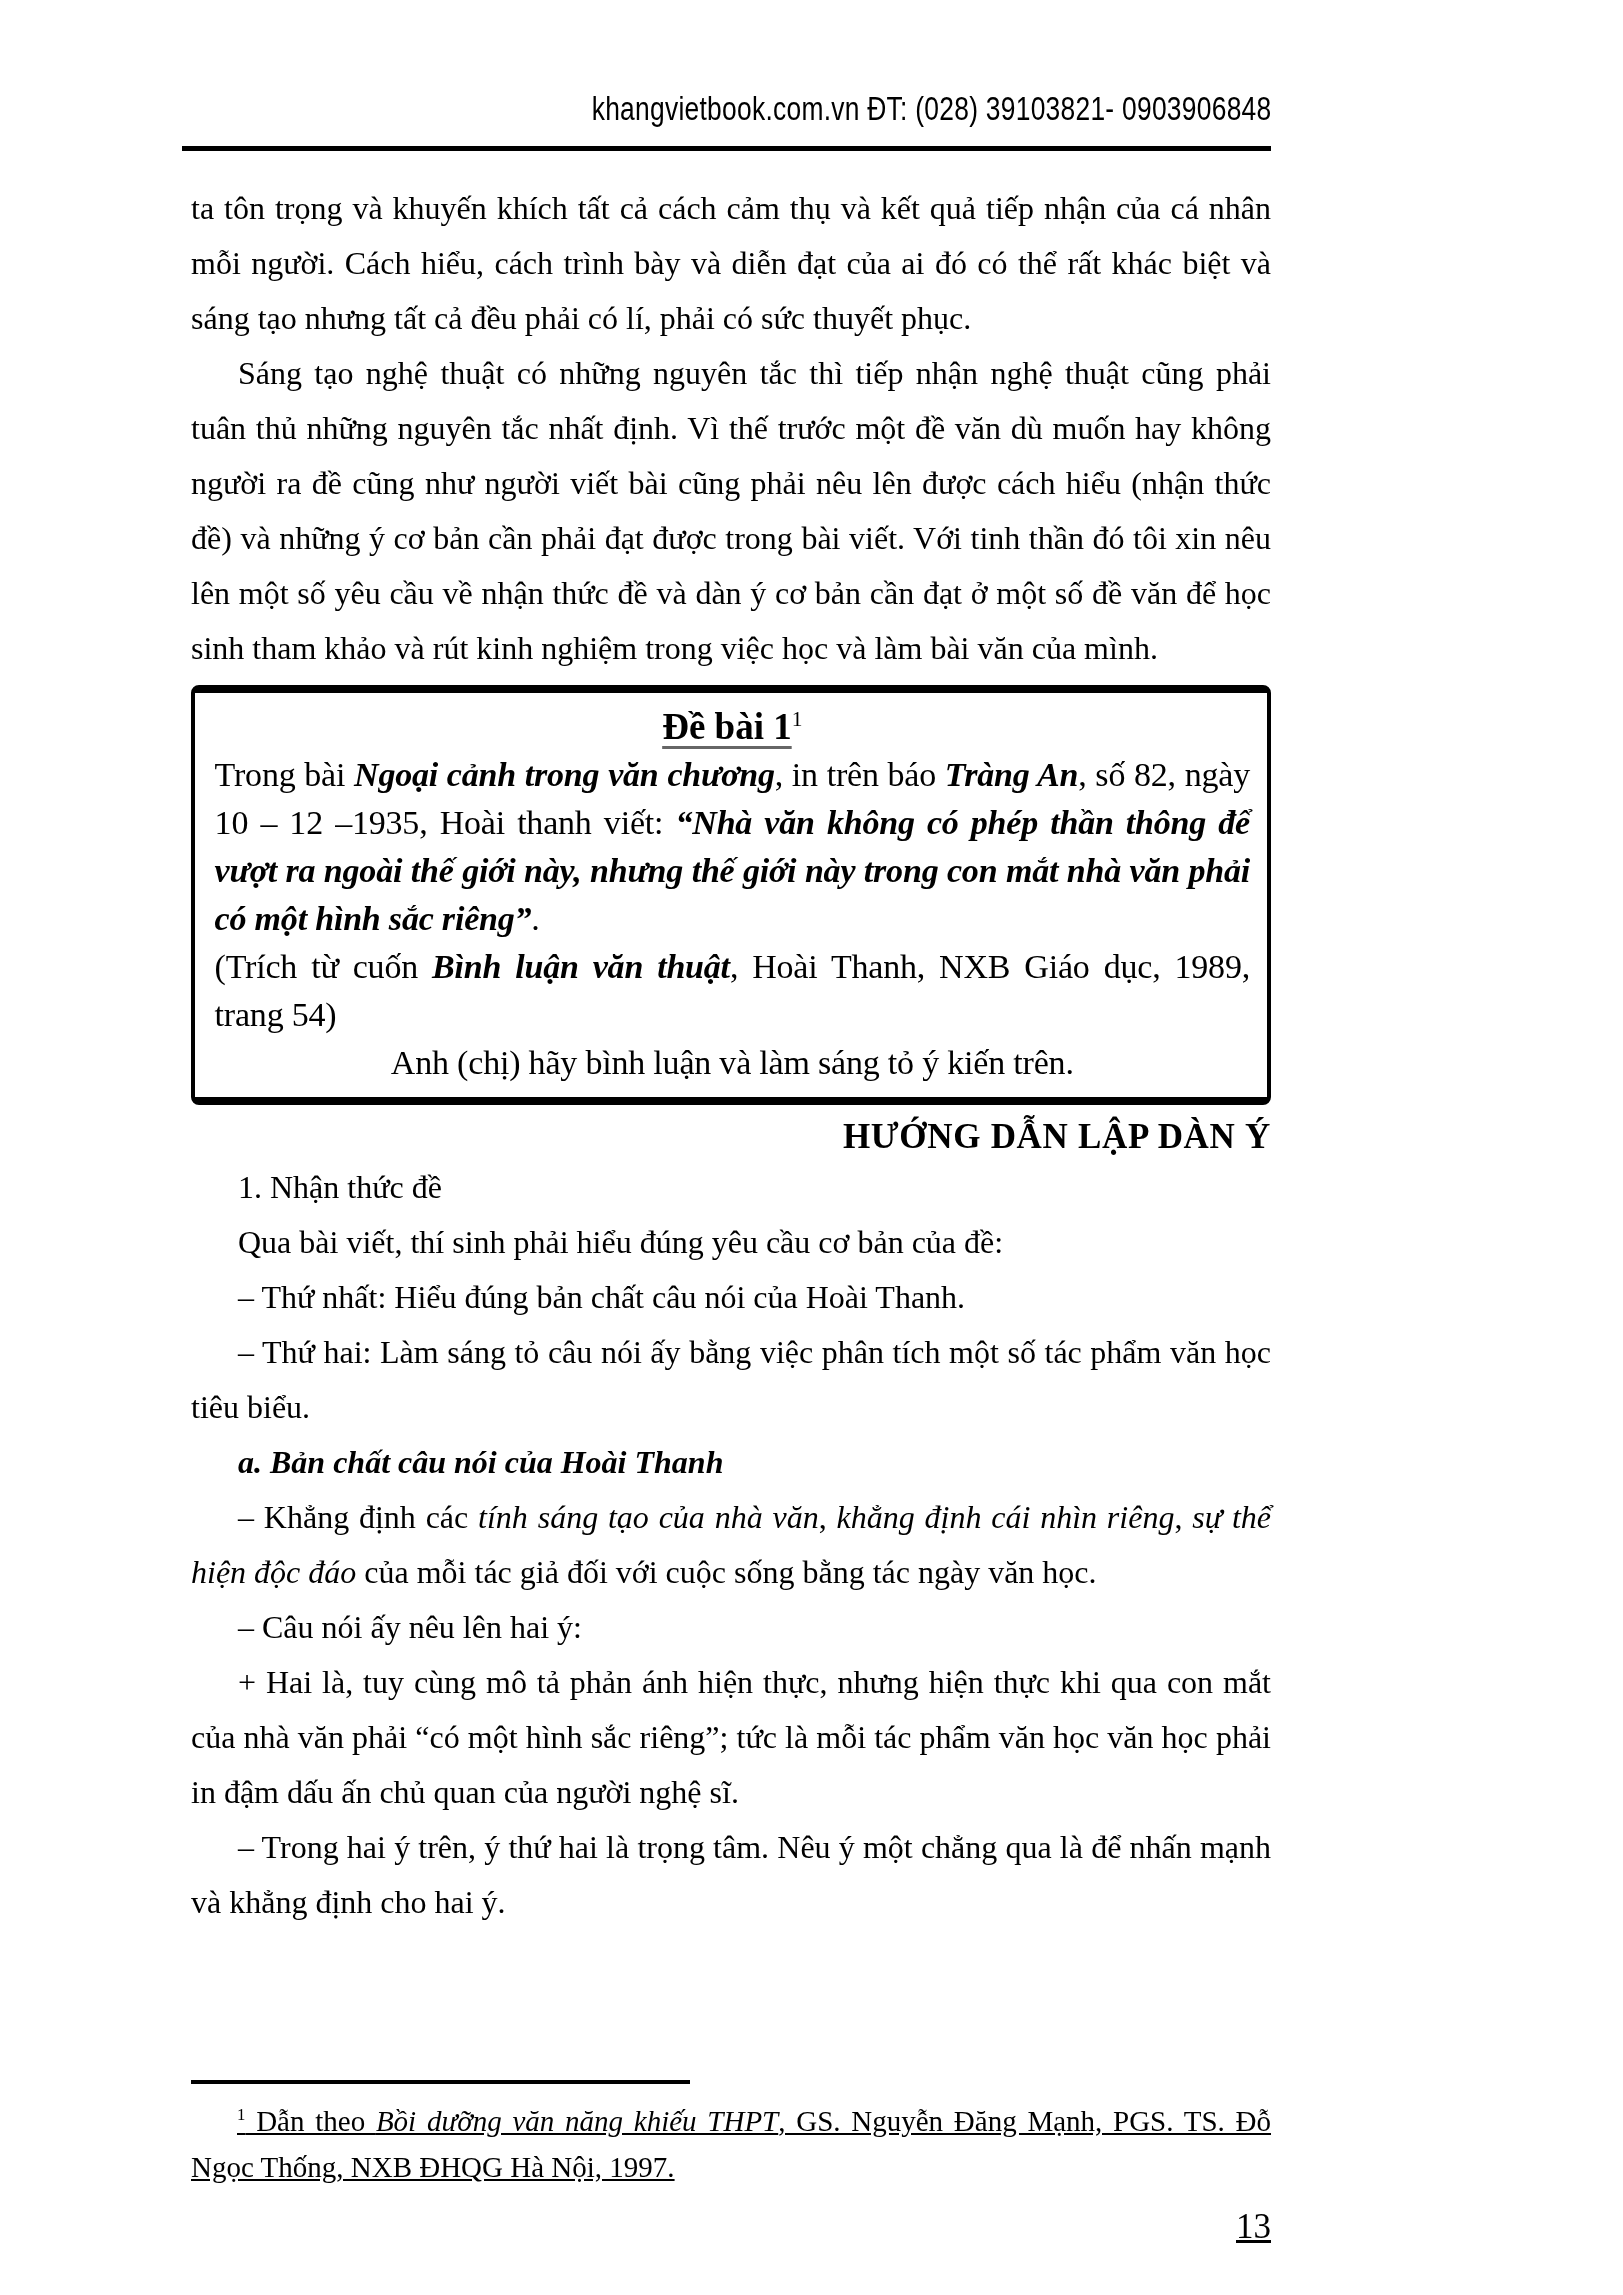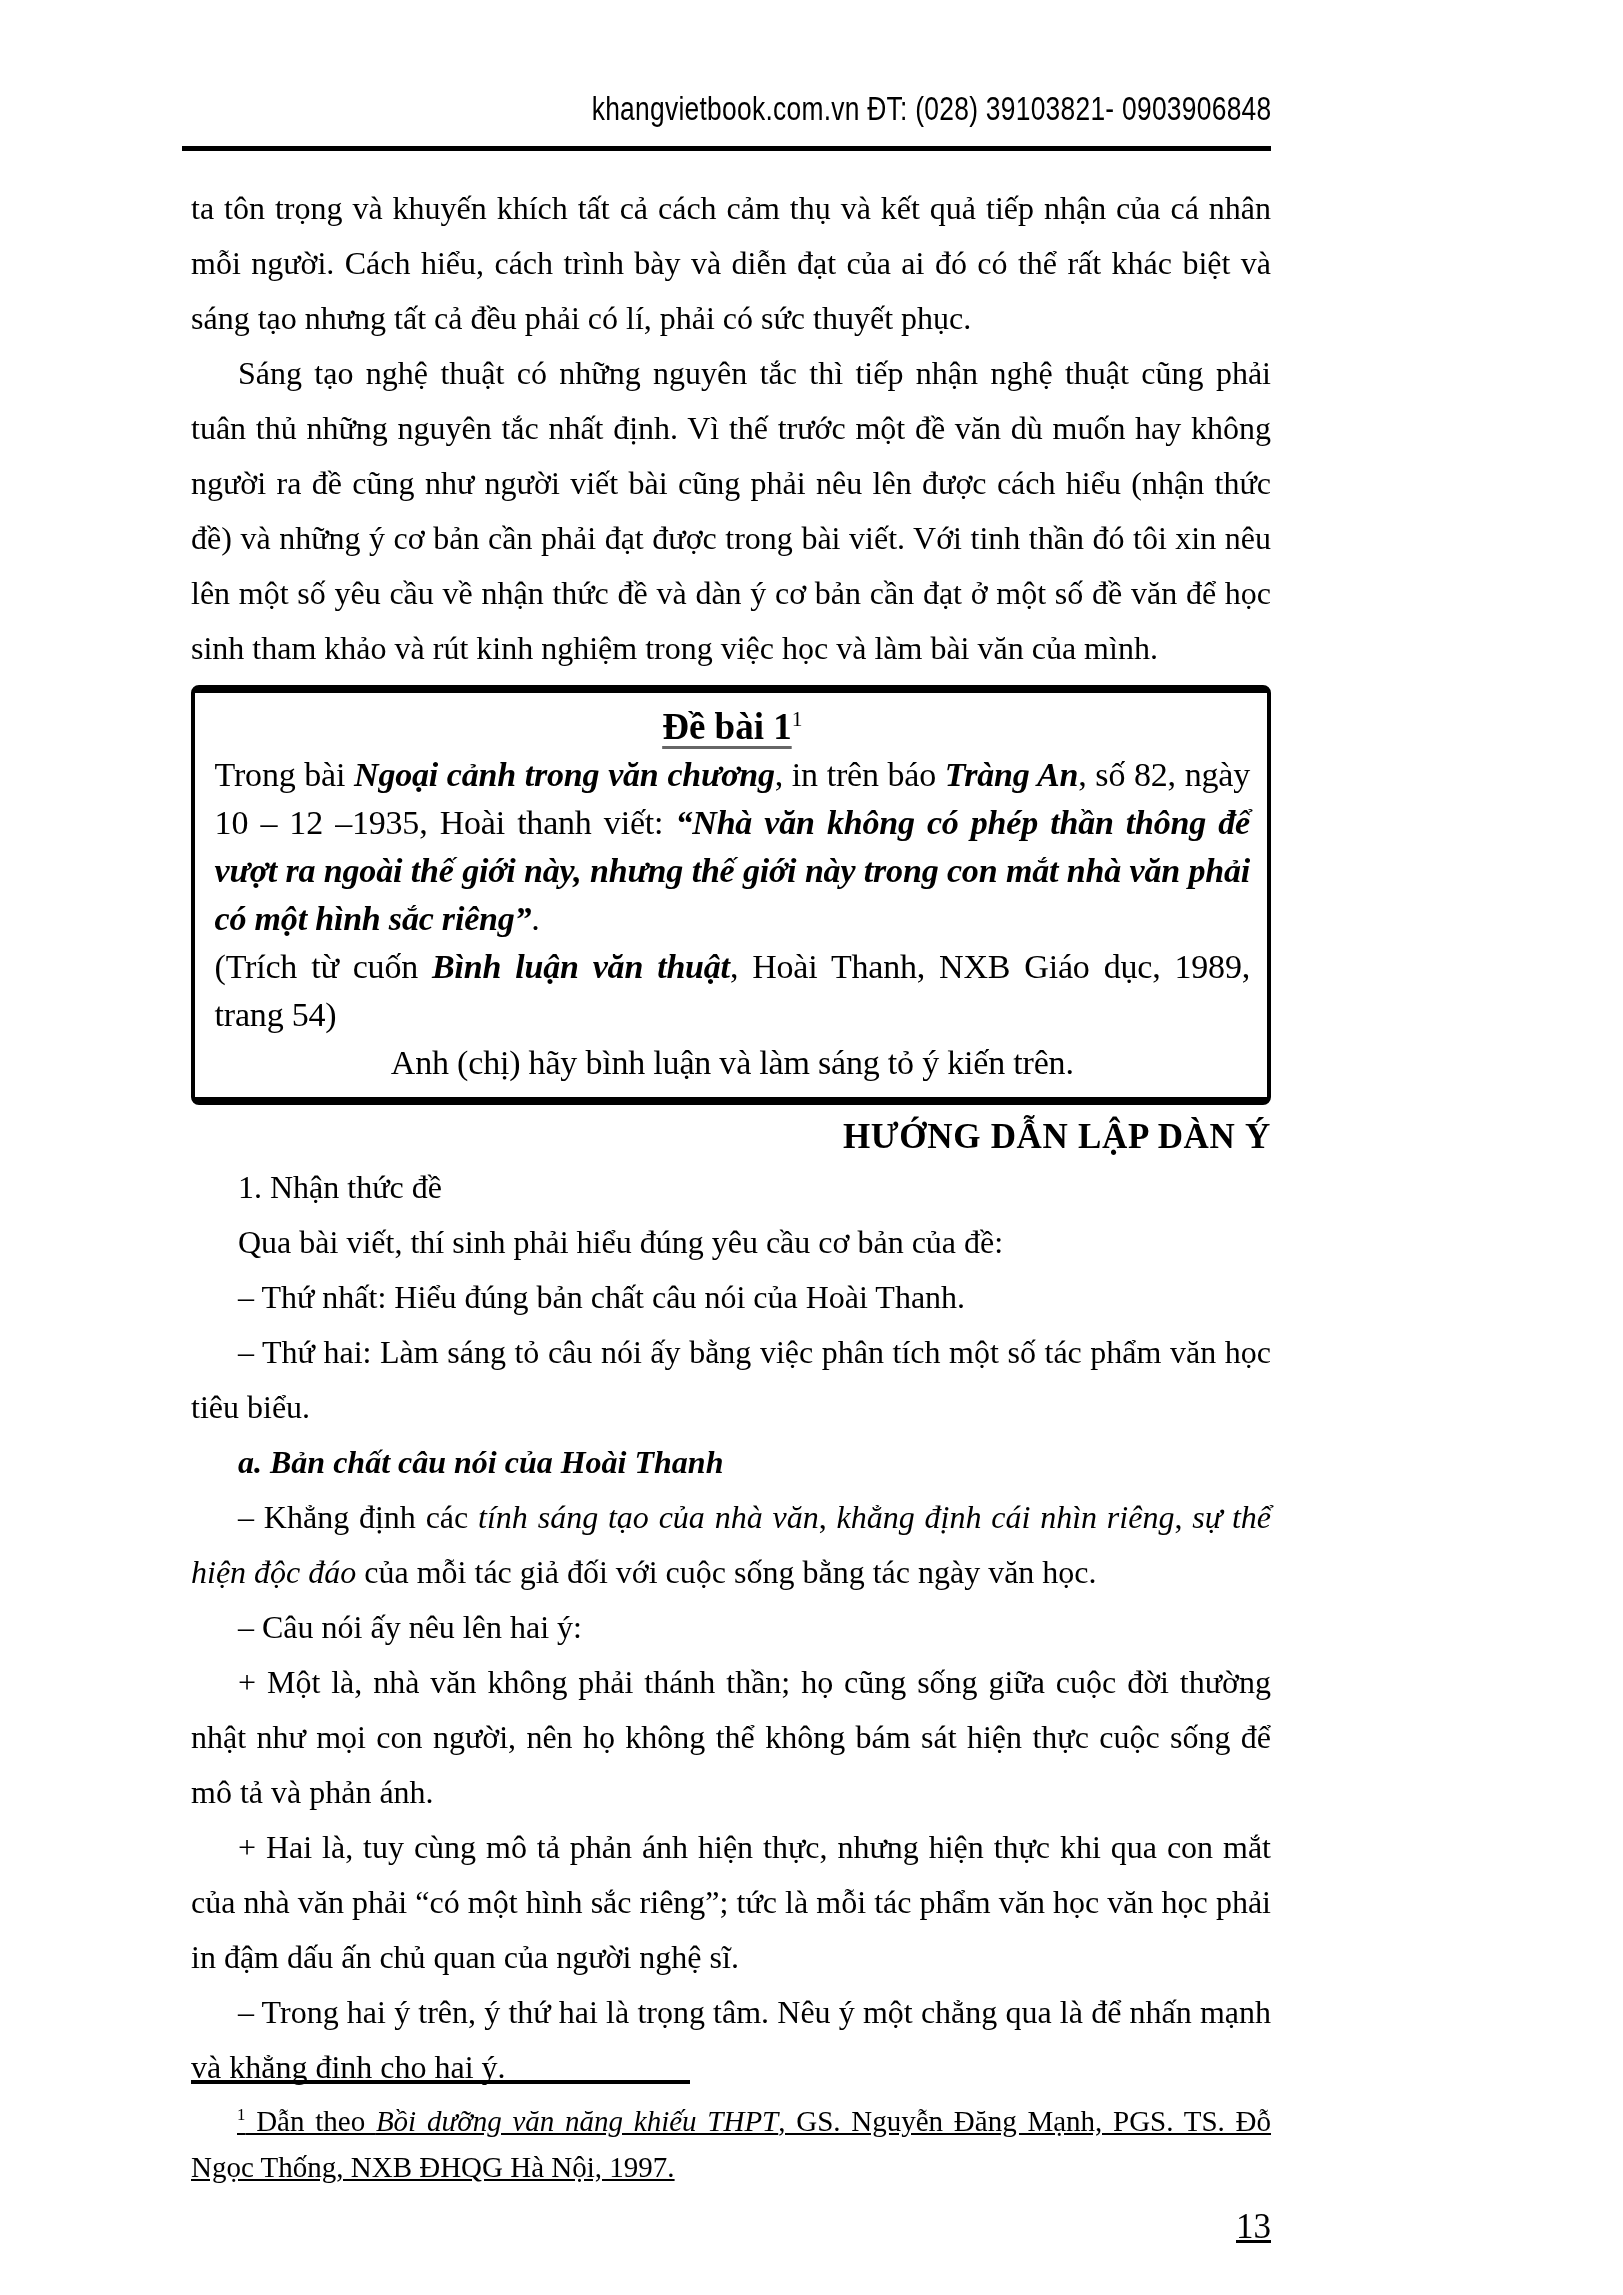--- a/index.html
+++ b/index.html
@@ -146,21 +146,20 @@
 
   <div>
     <div class="guide-heading">HƯỚNG DẪN LẬP DÀN Ý</div>
     <p class="para"><span class="run-b">1. Nhận thức đề</span></p>
     <p class="para"><span class="run-r">Qua bài viết, thí sinh phải hiểu đúng yêu cầu cơ bản của đề:</span></p>
     <p class="para"><span class="run-r">– Thứ nhất: Hiểu đúng bản chất câu nói của Hoài Thanh.</span></p>
     <p class="para"><span class="run-r">– Thứ hai: Làm sáng tỏ câu nói ấy bằng việc phân tích một số tác phẩm văn học tiêu biểu.</span></p>
     <p class="para"><span class="run-bi">a. Bản chất câu nói của Hoài Thanh</span></p>
     <p class="para"><span class="run-r">– Khẳng định các </span><span class="run-i">tính sáng tạo của nhà văn</span><span class="run-r">, </span><span class="run-i">khẳng định cái nhìn riêng</span><span class="run-r">, </span><span class="run-i">sự thể hiện độc đáo</span><span class="run-r"> của mỗi tác giả đối với cuộc sống bằng tác ngày văn học.</span></p>
     <p class="para"><span class="run-r">– Câu nói ấy nêu lên hai ý:</span></p>
-    <p class="para"><span class="run-r">+ Một là, nhà văn không phải thánh thần; họ cũng sống giữa cuộc đời thường nhật như mọi con người, nên họ không thể không bám sát hiện thực cuộc sống để mô tả và phản ánh.</span></p>
     <p class="para"><span class="run-r">+ Hai là, tuy cùng mô tả phản ánh hiện thực, nhưng hiện thực khi qua con mắt của nhà văn phải “có một hình sắc riêng”; tức là mỗi tác phẩm văn học văn học phải in đậm dấu ấn chủ quan của người nghệ sĩ.</span></p>
     <p class="para"><span class="run-r">– Trong hai ý trên, ý thứ hai là trọng tâm. Nêu ý một chẳng qua là để nhấn mạnh và khẳng định cho hai ý.</span></p>
   </div>
 
   <div class="page-footer">
     <div class="footnote-rule"></div>
     <p class="footnote"><sup>1</sup><span><span class="run-r"> Dẫn theo </span><span class="run-i">Bồi dưỡng văn năng khiếu THPT</span><span class="run-r">, GS. Nguyễn Đăng Mạnh, PGS. TS. Đỗ Ngọc Thống, NXB ĐHQG Hà Nội, 1997.</span></span></p>
     <div class="page-number">13</div>
   </div>
 

